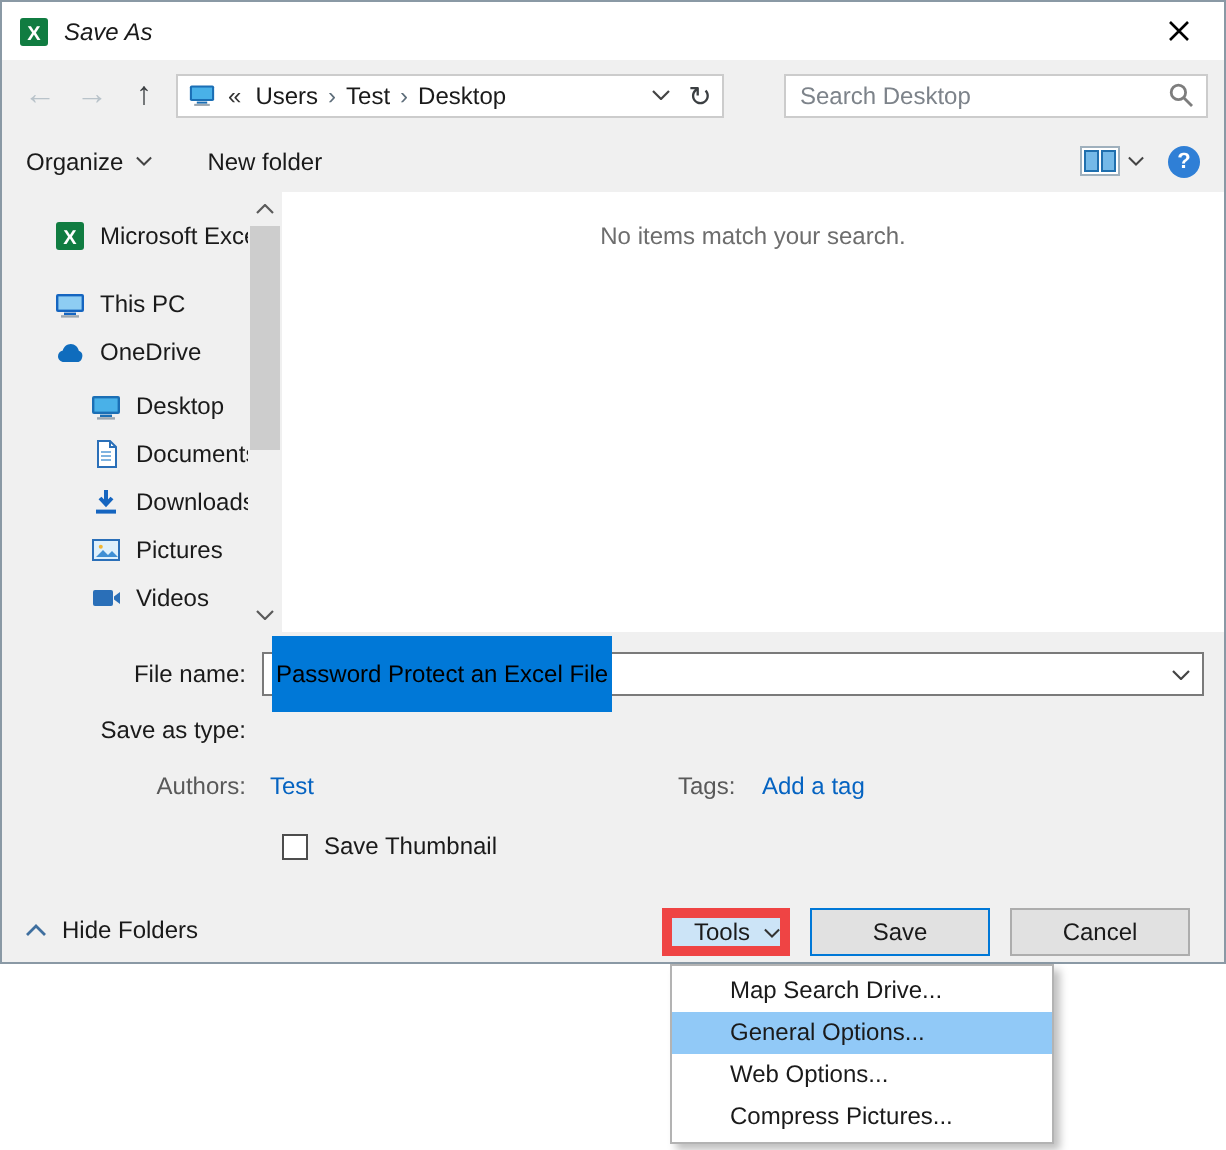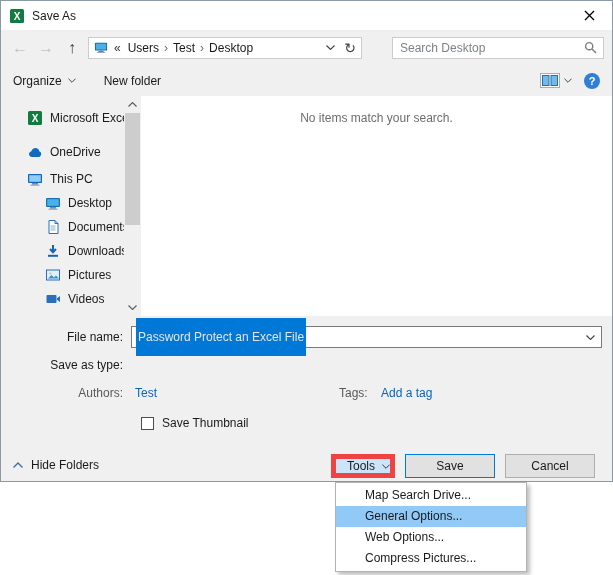--- a/index.html
+++ b/index.html
@@ -20,21 +20,21 @@
     background: #f0f0f0;
     border: 1px solid #8a99a5;
   }
 
   
   .titlebar {
     height: 29px; background: #fff;
     display: flex; align-items: center;
     padding-left: 8px; position: relative;
   }
-  .titlebar .title-text { margin-left: 7px; }
+  .titlebar .title-text { margin-left: 7px; font-style: italic; }
   .close-btn {
     position: absolute; right: 0; top: 0;
     width: 45px; height: 29px;
     display: flex; align-items: center; justify-content: center;
     cursor: default;
   }
 
   
   .navbar {
     height: 35px; display: flex; align-items: center;
@@ -115,21 +115,21 @@
   .formarea { position: relative; height: 135px; }
   .frm-label { position: absolute; left: 0; width: 122px; text-align: right; }
   .frm-label.muted { color: #595959; }
 
   .field {
     position: absolute; left: 130px; right: 10px; height: 22px;
     background: #fff; border: 1px solid #7a7a7a;
     display: flex; align-items: center; padding-left: 4px;
   }
   .field .combo-caret { position: absolute; right: 6px; top: 8px; }
-  .sel-text { background: #0078d7; color: #e5e5e5; padding: 12px 2px; white-space: nowrap; }
+  .sel-text { background: #0078d7; color: #000000; padding: 12px 2px; white-space: nowrap; }
   .combo-text { padding-left: 2px; white-space: nowrap; }
 
   .link { color: #0563c1; position: absolute; cursor: default; }
 
   .chkrow { position: absolute; left: 140px; top: 100px; display: flex; align-items: center; gap: 8px; }
   .checkbox { width: 13px; height: 13px; background: #fff; border: 1px solid #4d4d4d; }
 
   
   .footerbar { position: relative; height: 30px; }
   .hide-folders {
@@ -259,38 +259,38 @@
     <div class="sidebar">
       <div class="side-item gap-lg">
         <span style="display:flex;">
             <svg width="16" height="16" viewBox="0 0 16 16">
               <rect x="1" y="1" width="14" height="14" rx="1.5" fill="#107c41"></rect>
               <text x="8" y="12" font-size="10" font-weight="bold" fill="#fff" text-anchor="middle" font-family="Liberation Sans">X</text>
             </svg>
           </span>
         <span>Microsoft Excel</span>
       </div>
-      <div class="side-item gap-sm">
-        <span style="display:flex;">
-            <svg width="16" height="15" viewBox="0 0 16 15">
-              <path d="M5 12c-1.7 0-3-1.3-3-2.9 0-1.4 1-2.6 2.4-2.9C4.9 4.4 6.5 3 8.4 3c2 0 3.7 1.5 4 3.4 1 .3 1.8 1.2 1.8 2.3 0 1.8-1.1 3.3-2.4 3.3z" fill="#0f6cbd"></path>
-            </svg>
-          </span>
-        <span>OneDrive</span>
-      </div>
       <div class="side-item">
         <span style="display:flex;">
             <svg width="16" height="16" viewBox="0 0 16 16">
               <rect x="1" y="3" width="14" height="9" rx="1" fill="#1565c0"></rect>
               <rect x="2.2" y="4.2" width="11.6" height="6.6" fill="#8ecdf3"></rect>
               <rect x="5" y="12.3" width="6" height="1.2" fill="#1565c0"></rect>
               <rect x="3.5" y="13.6" width="9" height="1.2" fill="#9aa6b0"></rect>
             </svg>
           </span>
         <span>This PC</span>
+      </div>
+      <div class="side-item gap-sm">
+        <span style="display:flex;">
+            <svg width="16" height="15" viewBox="0 0 16 15">
+              <path d="M5 12c-1.7 0-3-1.3-3-2.9 0-1.4 1-2.6 2.4-2.9C4.9 4.4 6.5 3 8.4 3c2 0 3.7 1.5 4 3.4 1 .3 1.8 1.2 1.8 2.3 0 1.8-1.1 3.3-2.4 3.3z" fill="#0f6cbd"></path>
+            </svg>
+          </span>
+        <span>OneDrive</span>
       </div>
       <div class="side-item indent">
         <span style="display:flex;">
             <svg width="16" height="16" viewBox="0 0 16 16">
               <rect x="1" y="3" width="14" height="9" rx="1" fill="#1b6fb5"></rect>
               <rect x="2.2" y="4.2" width="11.6" height="6.6" fill="#49b1e8"></rect>
               <rect x="5" y="12.3" width="6" height="1.2" fill="#1b6fb5"></rect>
               <rect x="3.5" y="13.6" width="9" height="1.2" fill="#9aa6b0"></rect>
             </svg>
           </span>

